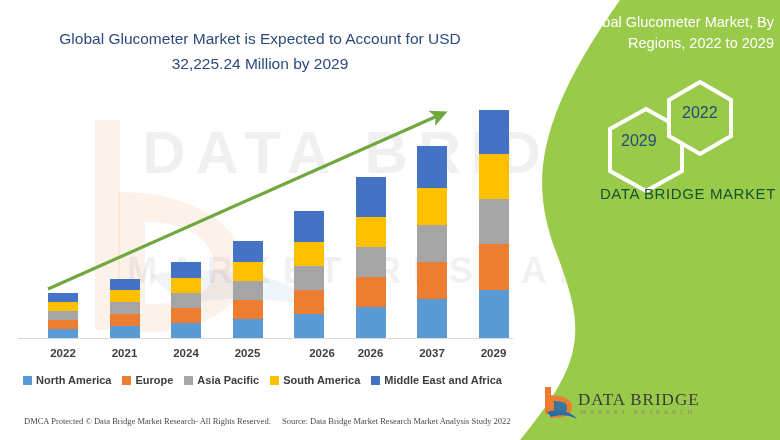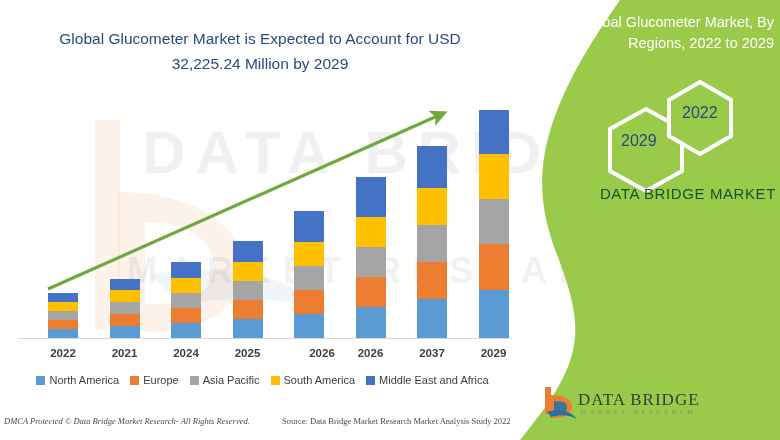--- a/index.html
+++ b/index.html
@@ -38,26 +38,26 @@
   .bar{position:absolute;width:30px;}
   .seg{width:30px;}
   .xlabel{position:absolute;top:347px;width:60px;text-align:center;
           font-size:11.5px;font-weight:700;color:#404040;}
 
   
   .legend{position:absolute;left:0;top:374px;width:525px;
           display:flex;justify-content:center;align-items:center;gap:11px;}
   .lg-item{display:flex;align-items:center;gap:4px;}
   .lg-sw{width:9px;height:9px;display:block;}
-  .lg-tx{font-size:11px;font-weight:400;color:#3d3d3d;white-space:nowrap;}
+  .lg-tx{font-size:11px;font-weight:700;color:#3d3d3d;white-space:nowrap;}
 
   
   .foot{position:absolute;top:416px;font-family:"Liberation Serif",serif;
         font-size:8.5px;color:#4a4a4a;white-space:nowrap;}
-  .foot-l{left:4px;font-style:italic;}
+  .foot-l{left:24px;}
   .foot-r{left:282px;}
 
   
   .logo-txt{position:absolute;left:578px;top:390px;font-family:"Liberation Serif",serif;
             font-size:17px;letter-spacing:1px;color:#3a3a3a;white-space:nowrap;}
   .logo-sub{position:absolute;left:580px;top:408px;font-family:"Liberation Serif",serif;
             font-size:7px;letter-spacing:3.2px;color:#8a8f6a;white-space:nowrap;}
 </style>
 </head>
 <body>

